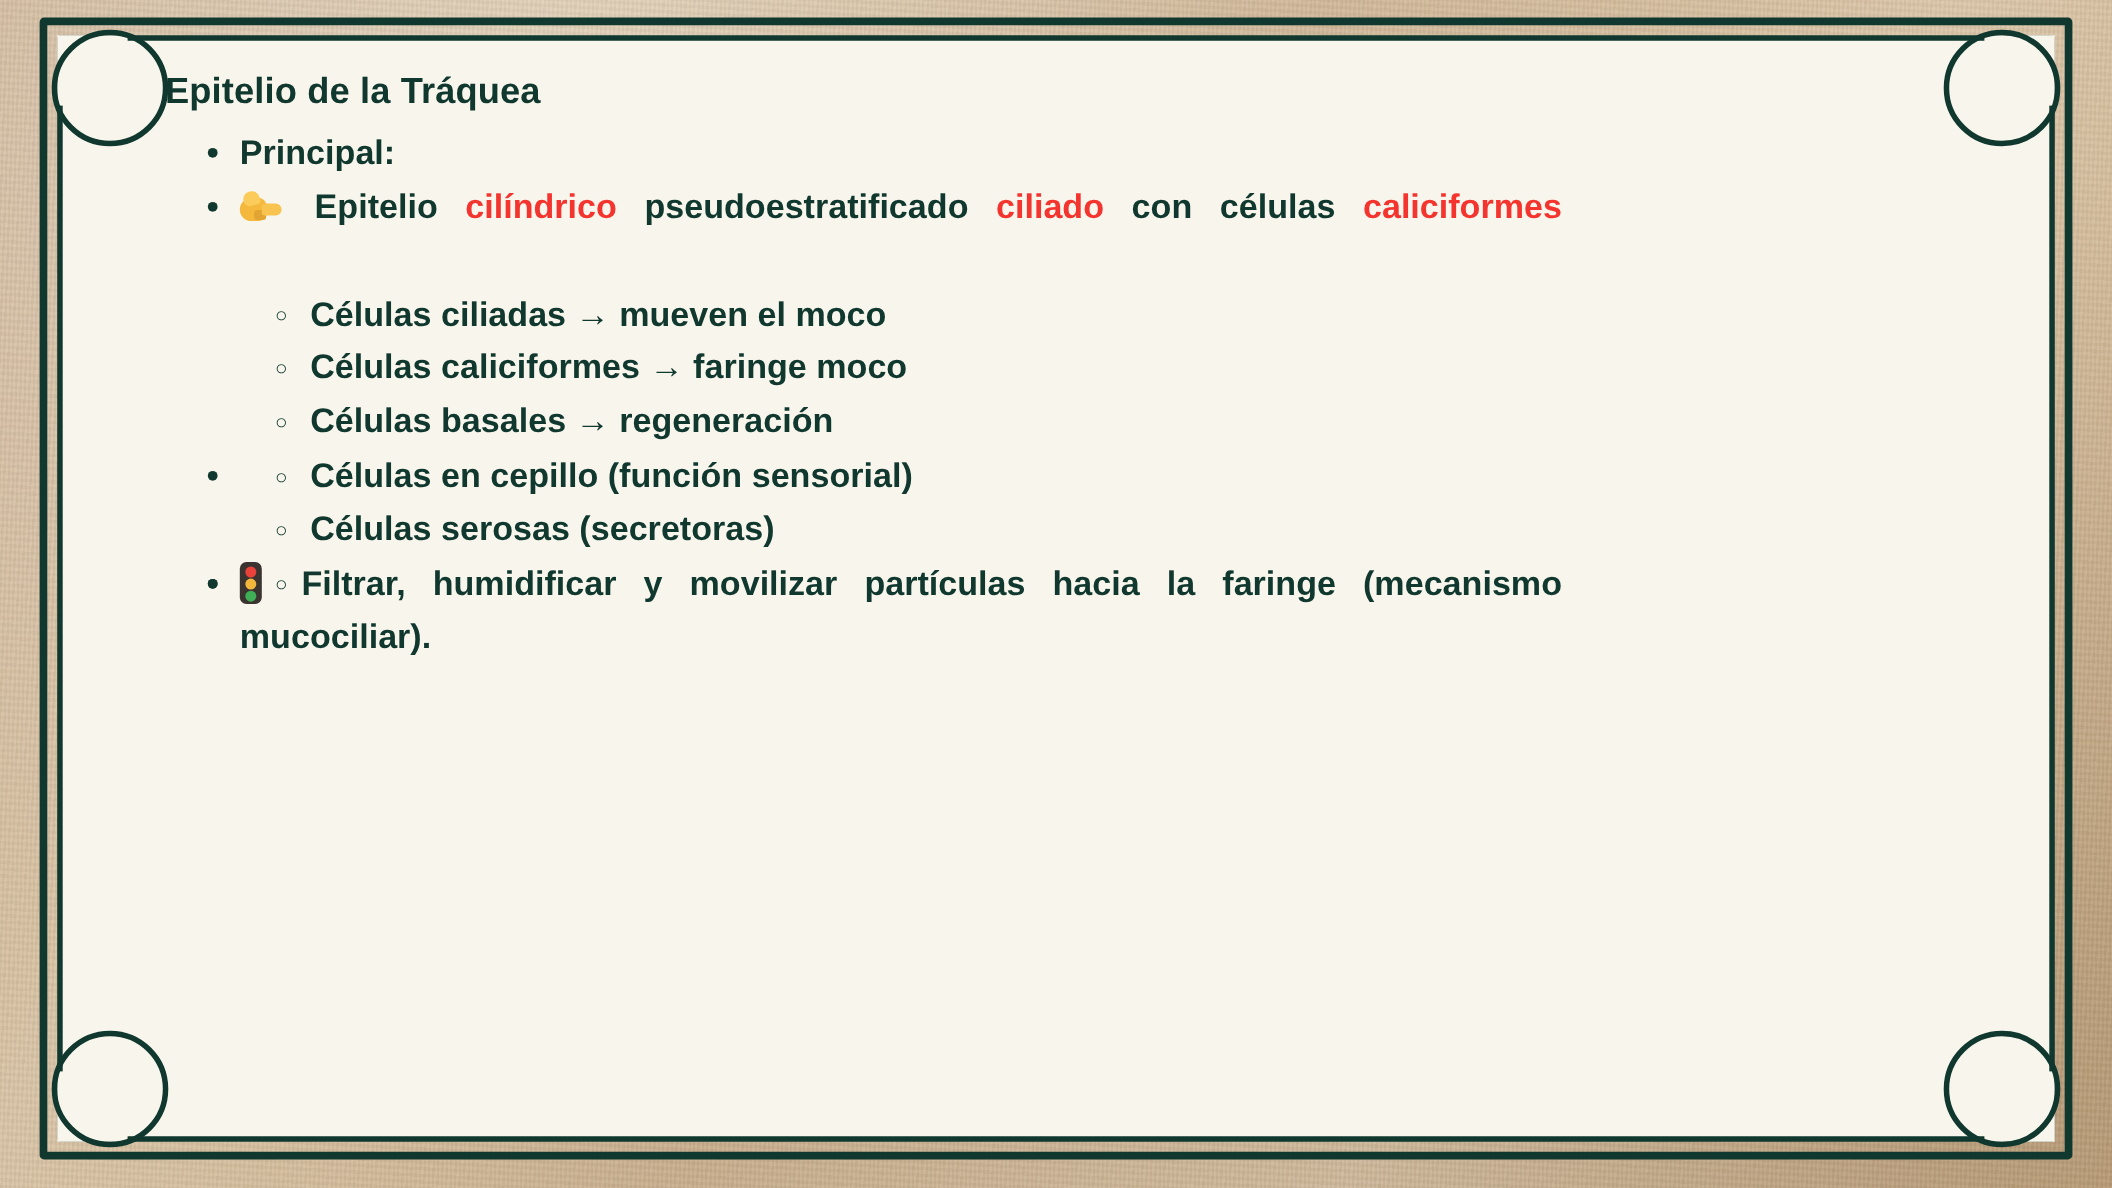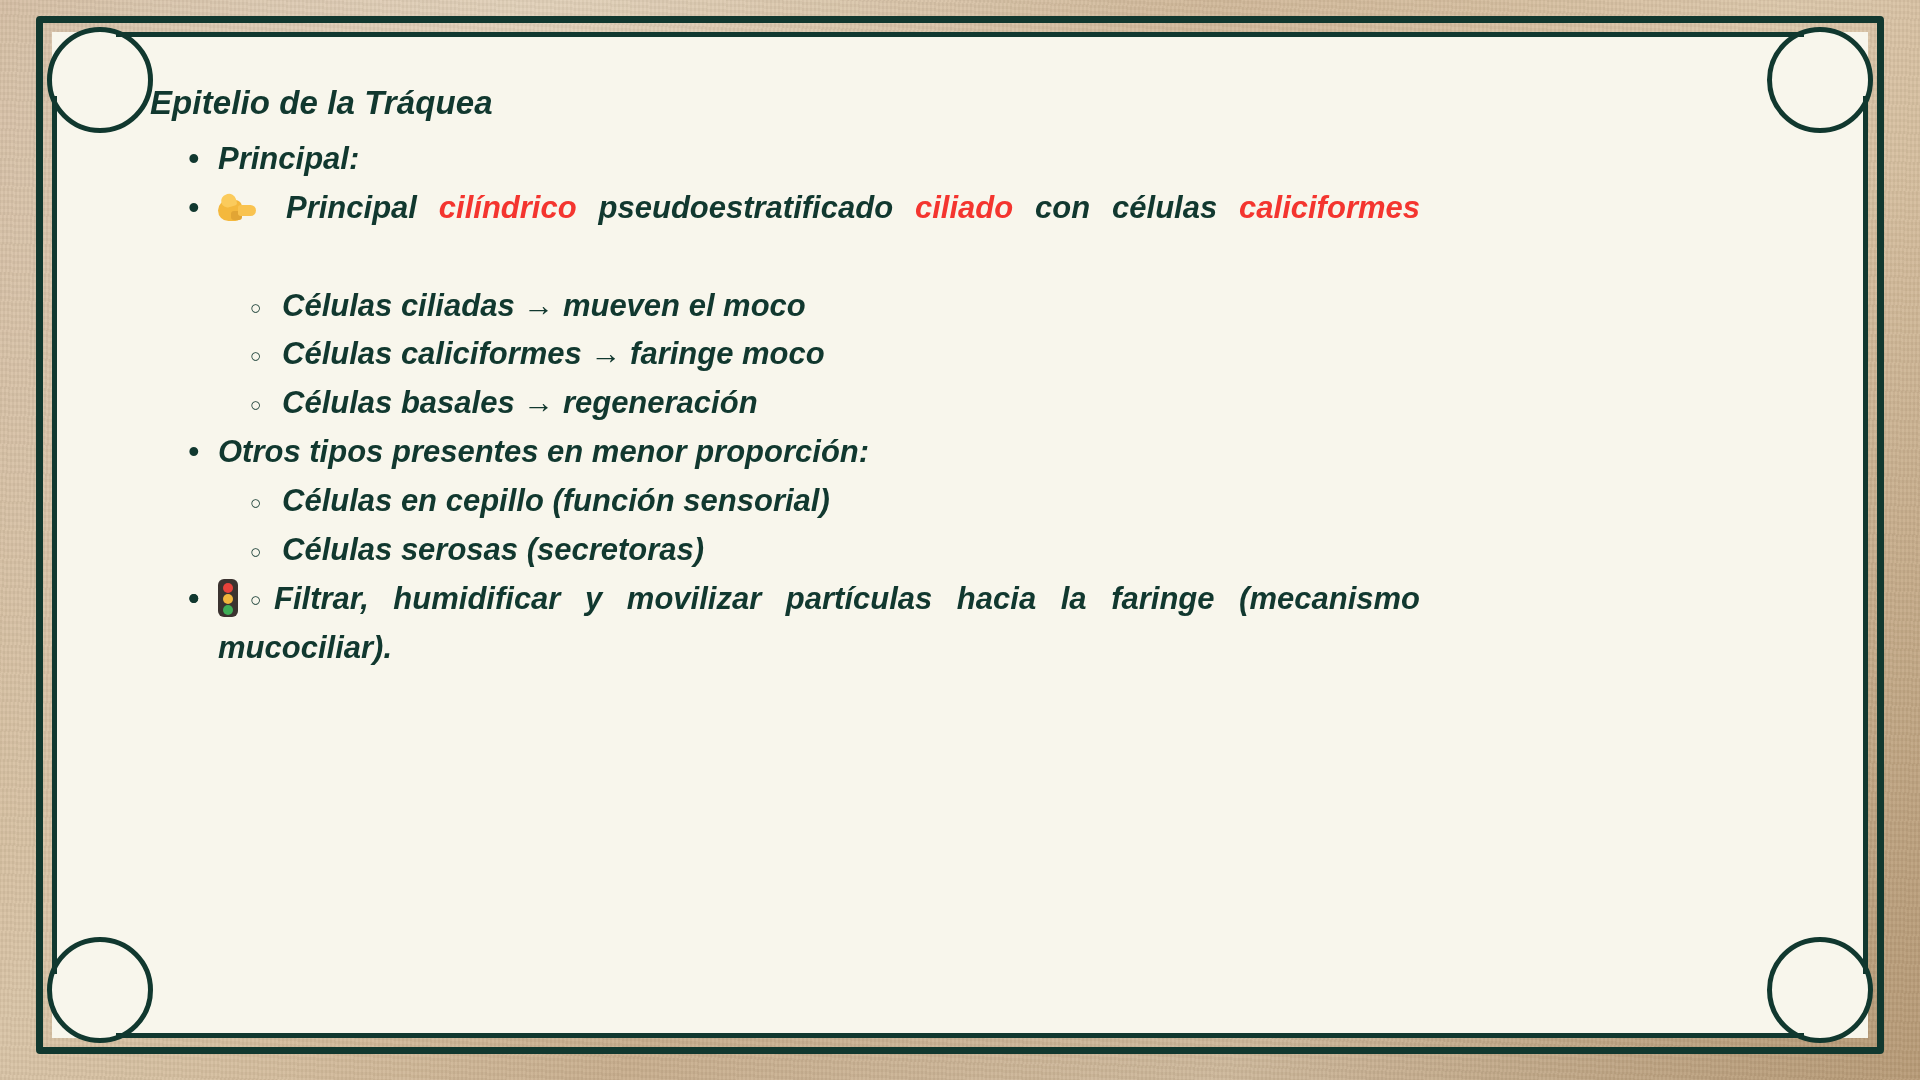--- a/index.html
+++ b/index.html
@@ -73,26 +73,25 @@
   .corner.tr { right: 52px; top: 32px; }
   .corner.tr::before { right: -5px; top: -5px; }
   .corner.bl { left: 52px;  bottom: 42px; }
   .corner.bl::before { left: -5px;  bottom: -5px; }
   .corner.br { right: 52px; bottom: 42px; }
   .corner.br::before { right: -5px; bottom: -5px; }
 
   
   #content {
     position: absolute;
-    left: 150px;  top: 82px;
+    left: 150px;  top: 62px;
     width: 1270px;
     z-index: 6;
     color: #11382F;
     font-weight: 700;
-    font-style: italic;
   }
 
   .title {
     font-size: 33px;
     letter-spacing: .1px;
     line-height: 1.26;
     margin-bottom: 11px;
   }
 
   ul { list-style: none; }
@@ -188,21 +187,21 @@
 
       <li>
         <span class="dot">•</span>
         <span>Principal:</span>
       </li>
 
       <li class="just">
         <span class="dot">•</span>
         <span class="point-hand">
           <span class="palm"></span><span class="thumb"></span><span class="knuck"></span><span class="finger"></span>
-        </span><span>Principal </span><span class="red">cilíndrico</span><span> pseudoestratificado </span><span class="red">ciliado</span><span> con células </span><span class="red">caliciformes</span>
+        </span><span>Epitelio </span><span class="red">cilíndrico</span><span> pseudoestratificado </span><span class="red">ciliado</span><span> con células </span><span class="red">caliciformes</span>
       </li>
     </ul>
 
     <ul class="l2">
       <li>
         <span class="circ">○</span>
         <span>Células ciliadas</span>
         <span class="arrow">→</span>
         <span>mueven el moco</span>
       </li>
@@ -216,21 +215,20 @@
         <span class="circ">○</span>
         <span>Células basales</span>
         <span class="arrow">→</span>
         <span>regeneración</span>
       </li>
     </ul>
 
     <ul class="l1">
       <li>
         <span class="dot">•</span>
-        <span>Otros tipos presentes en menor proporción:</span>
       </li>
     </ul>
 
     <ul class="l2">
       <li>
         <span class="circ">○</span>
         <span>Células en cepillo (función sensorial)</span>
       </li>
       <li>
         <span class="circ">○</span>

